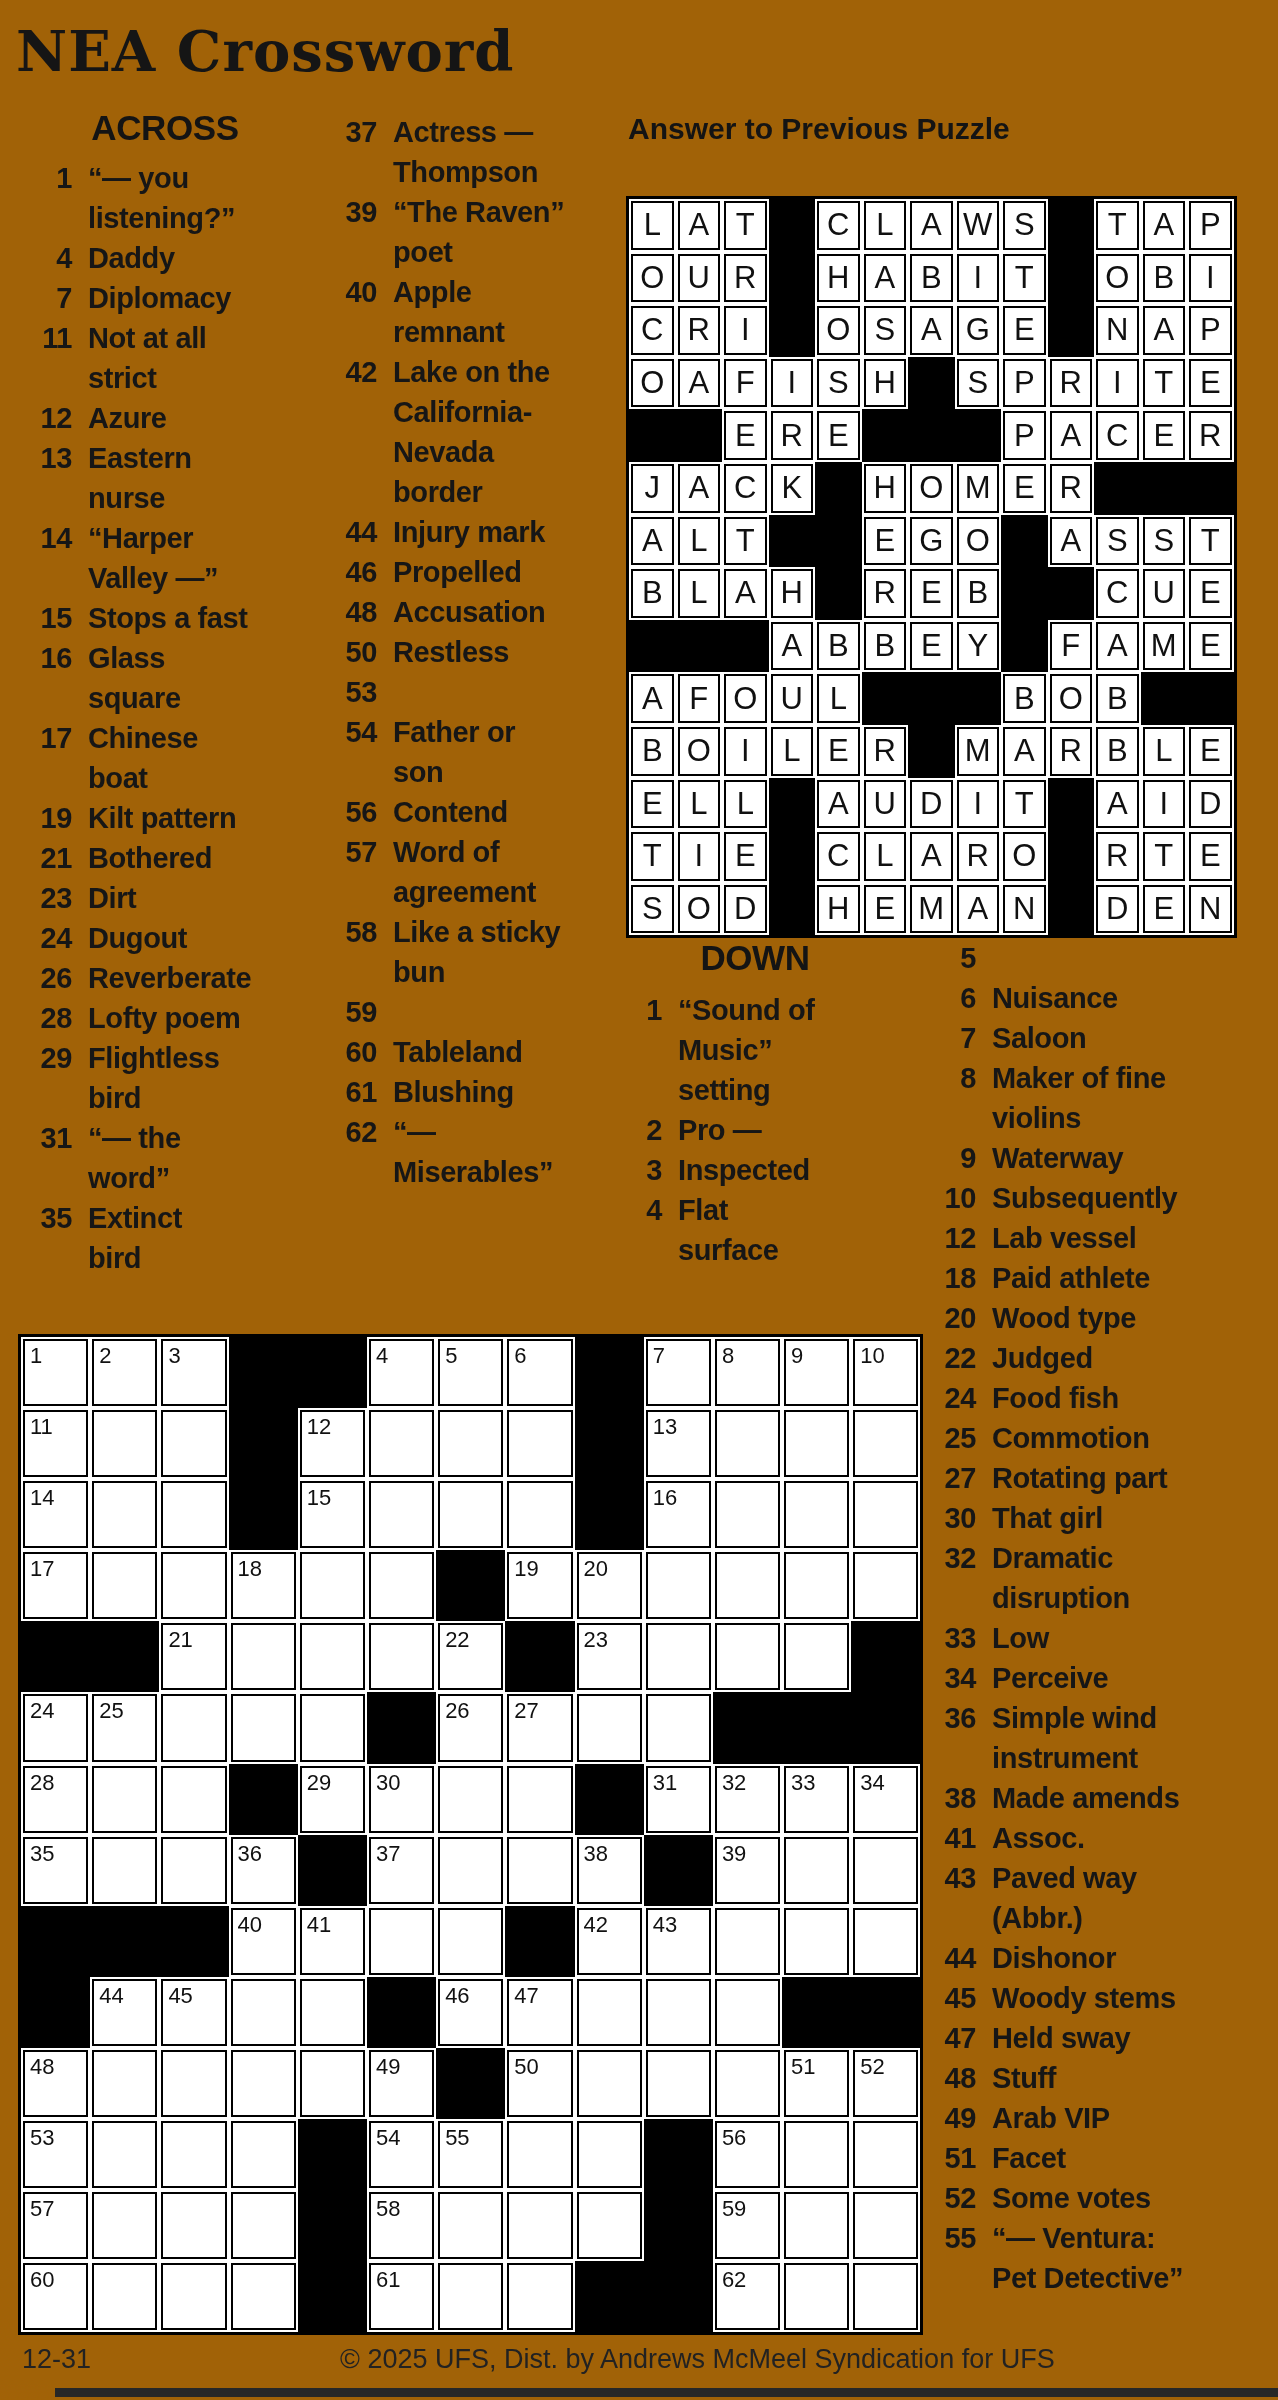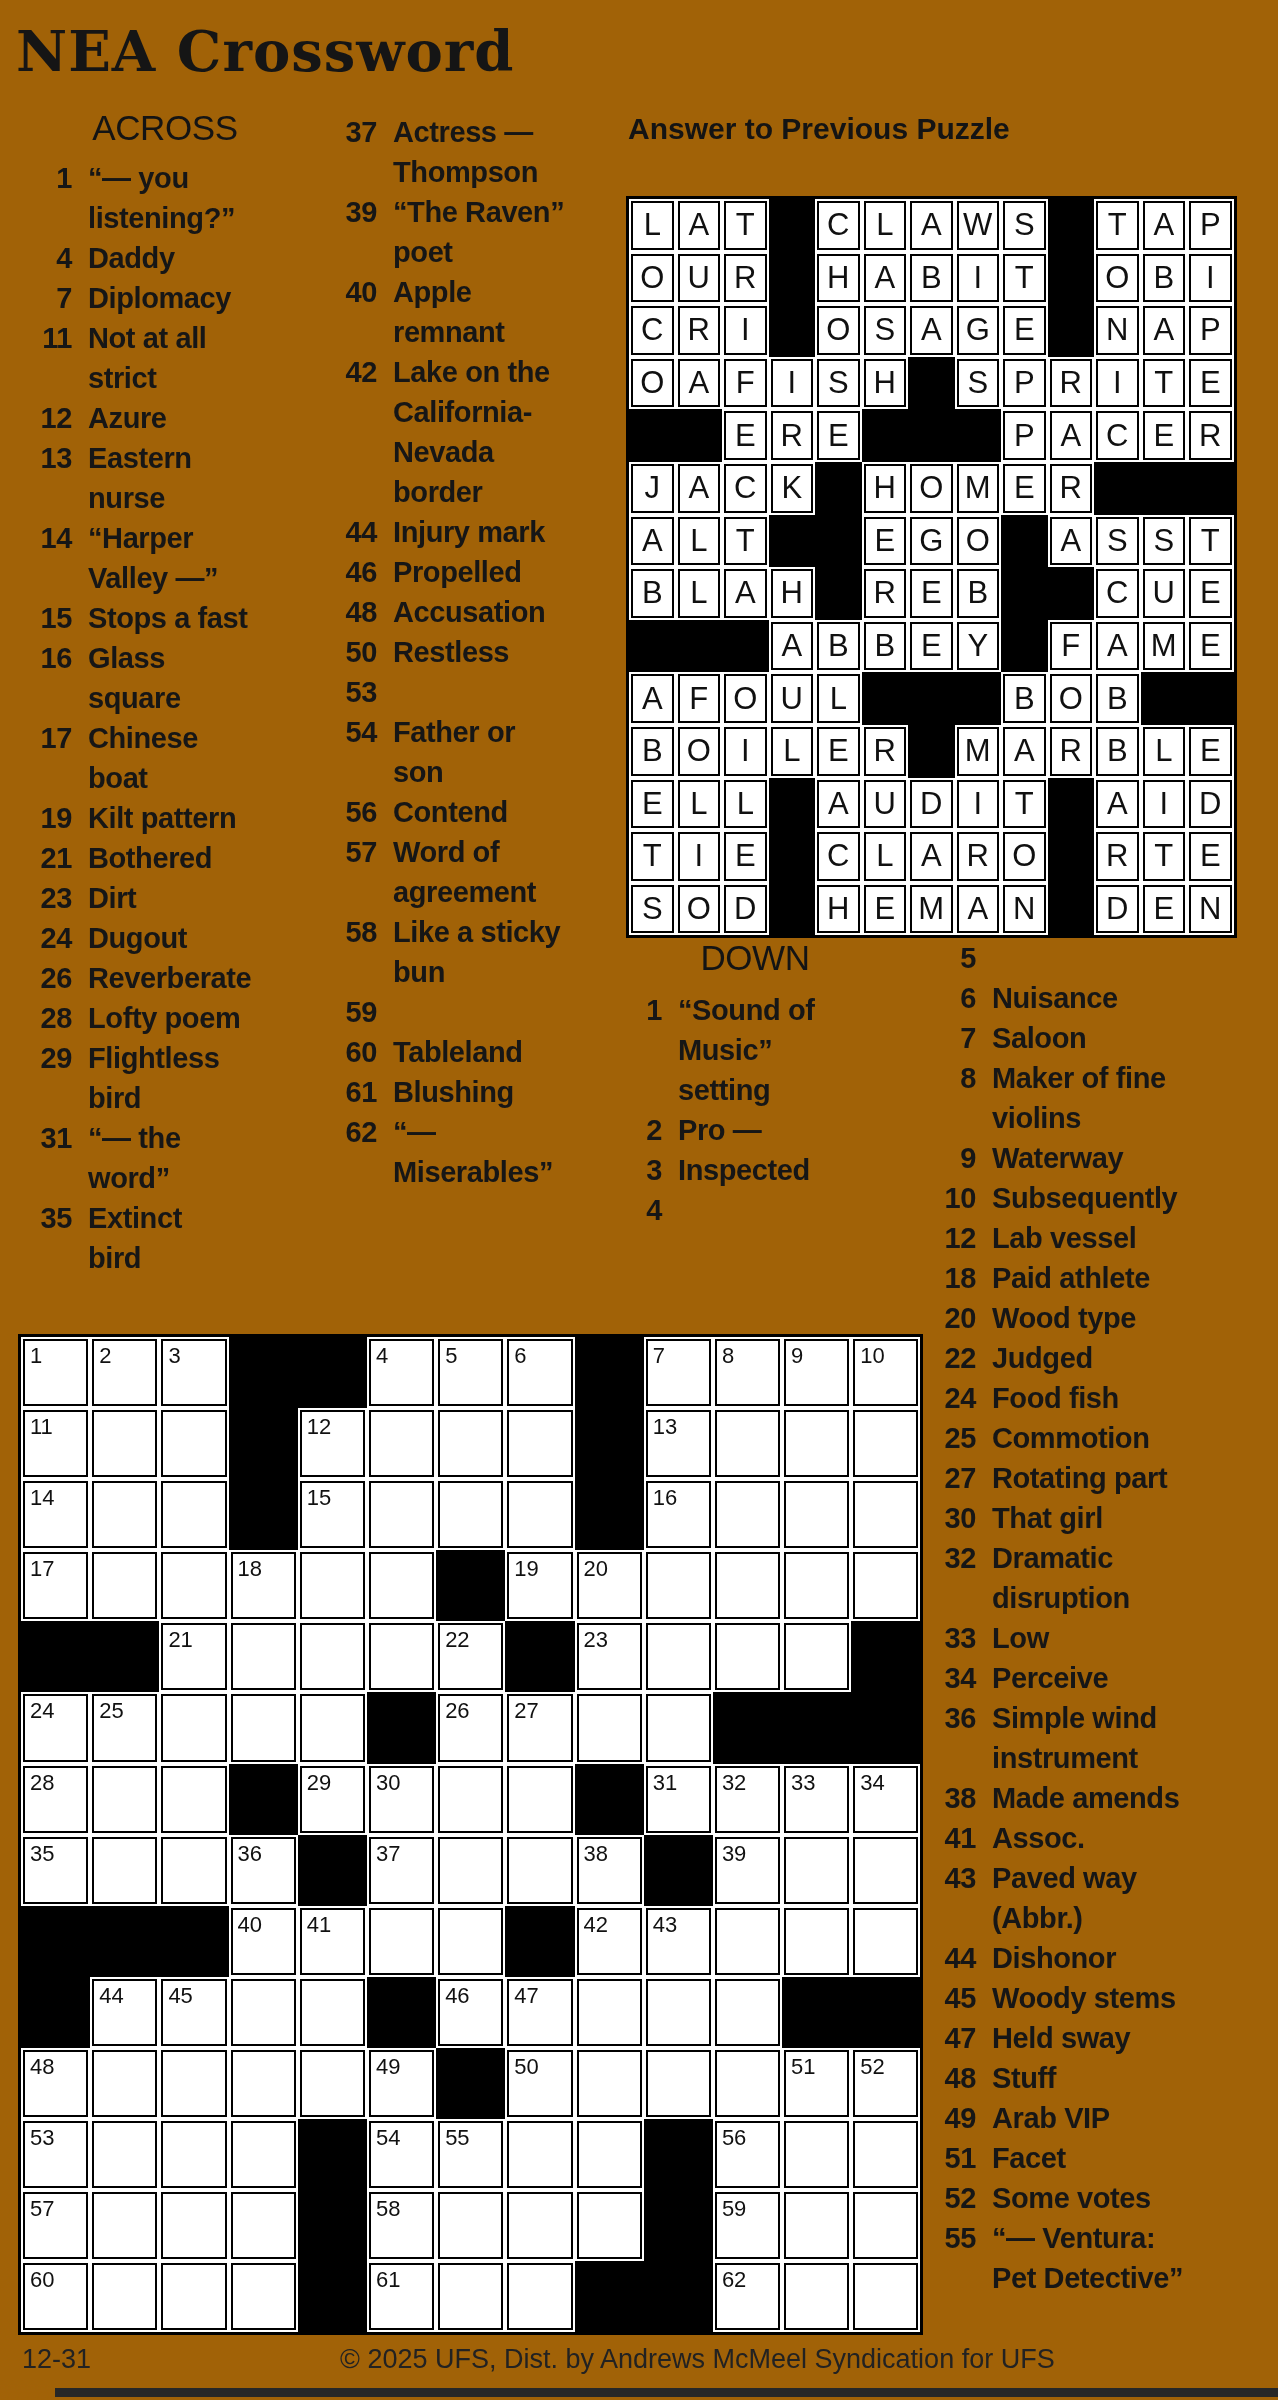--- a/index.html
+++ b/index.html
@@ -8,21 +8,21 @@
     font-family:"Liberation Sans",sans-serif;color:#111;
   }
   
   .title{
     position:absolute;left:16px;top:18px;
     font-family:"DejaVu Serif","Liberation Serif",serif;
     font-weight:bold;font-size:56px;letter-spacing:1px;color:#151515;
   }
   
   .clue-col{position:absolute;font-weight:bold;font-size:29px;letter-spacing:-0.4px;line-height:40px;color:#161616;}
-  .list-header{font-size:35px;font-weight:normal;text-align:center;line-height:44px;color:#141414;}
+  .list-header{font-size:35px;font-weight:bold;text-align:center;line-height:44px;color:#141414;}
   ol.clues{list-style:none;margin:0;padding:0;}
   .clue{display:flex;align-items:flex-start;}
   .cn{flex:none;text-align:right;padding-right:16px;}
   .ct{flex:1;white-space:pre-line;}
   #across-col1{left:0px;top:106px;width:310px;}
   #across-col1 .list-header{width:250px;margin-left:40px;}
   #across-col1 ol{margin-top:8px;}
   #across-col1 .cn{width:72px;}
   #across-col2{left:305px;top:112px;width:318px;}
   #across-col2 .cn{width:72px;}
@@ -723,20 +723,22 @@
         <li class="clue">
           <span class="cn">2</span>
           <span class="ct">Pro —</span>
         </li>
         <li class="clue">
           <span class="cn">3</span>
           <span class="ct">Inspected</span>
         </li>
         <li class="clue">
           <span class="cn">4</span>
+          <span class="ct">Flat
+surface</span>
         </li>
       </ol>
   </div>
 
   <div class="clue-col" id="down-col2">
     <ol class="clues">
         <li class="clue">
           <span class="cn">5</span>
         </li>
         <li class="clue">

